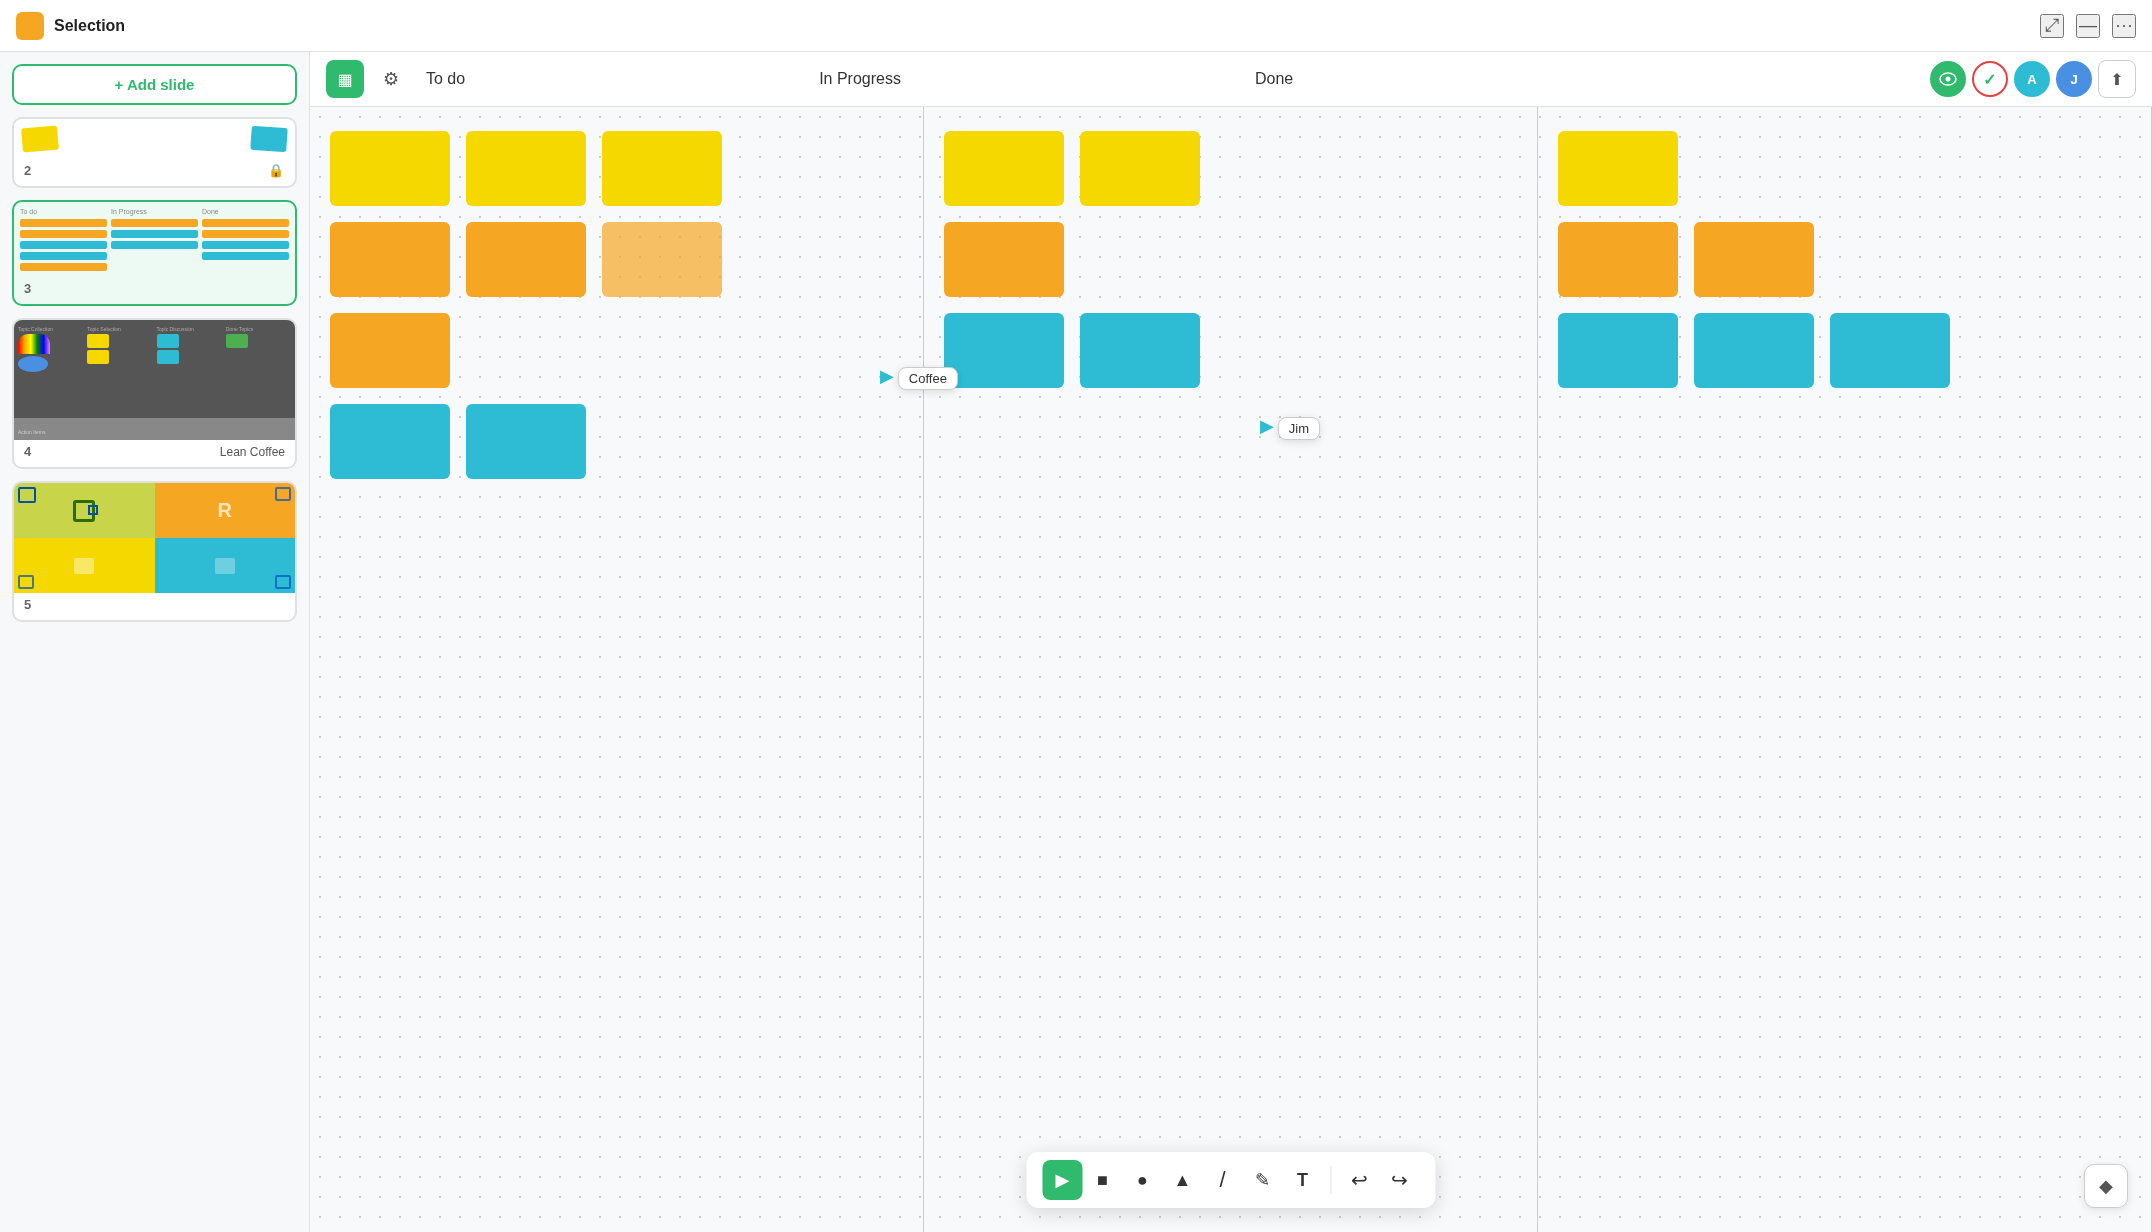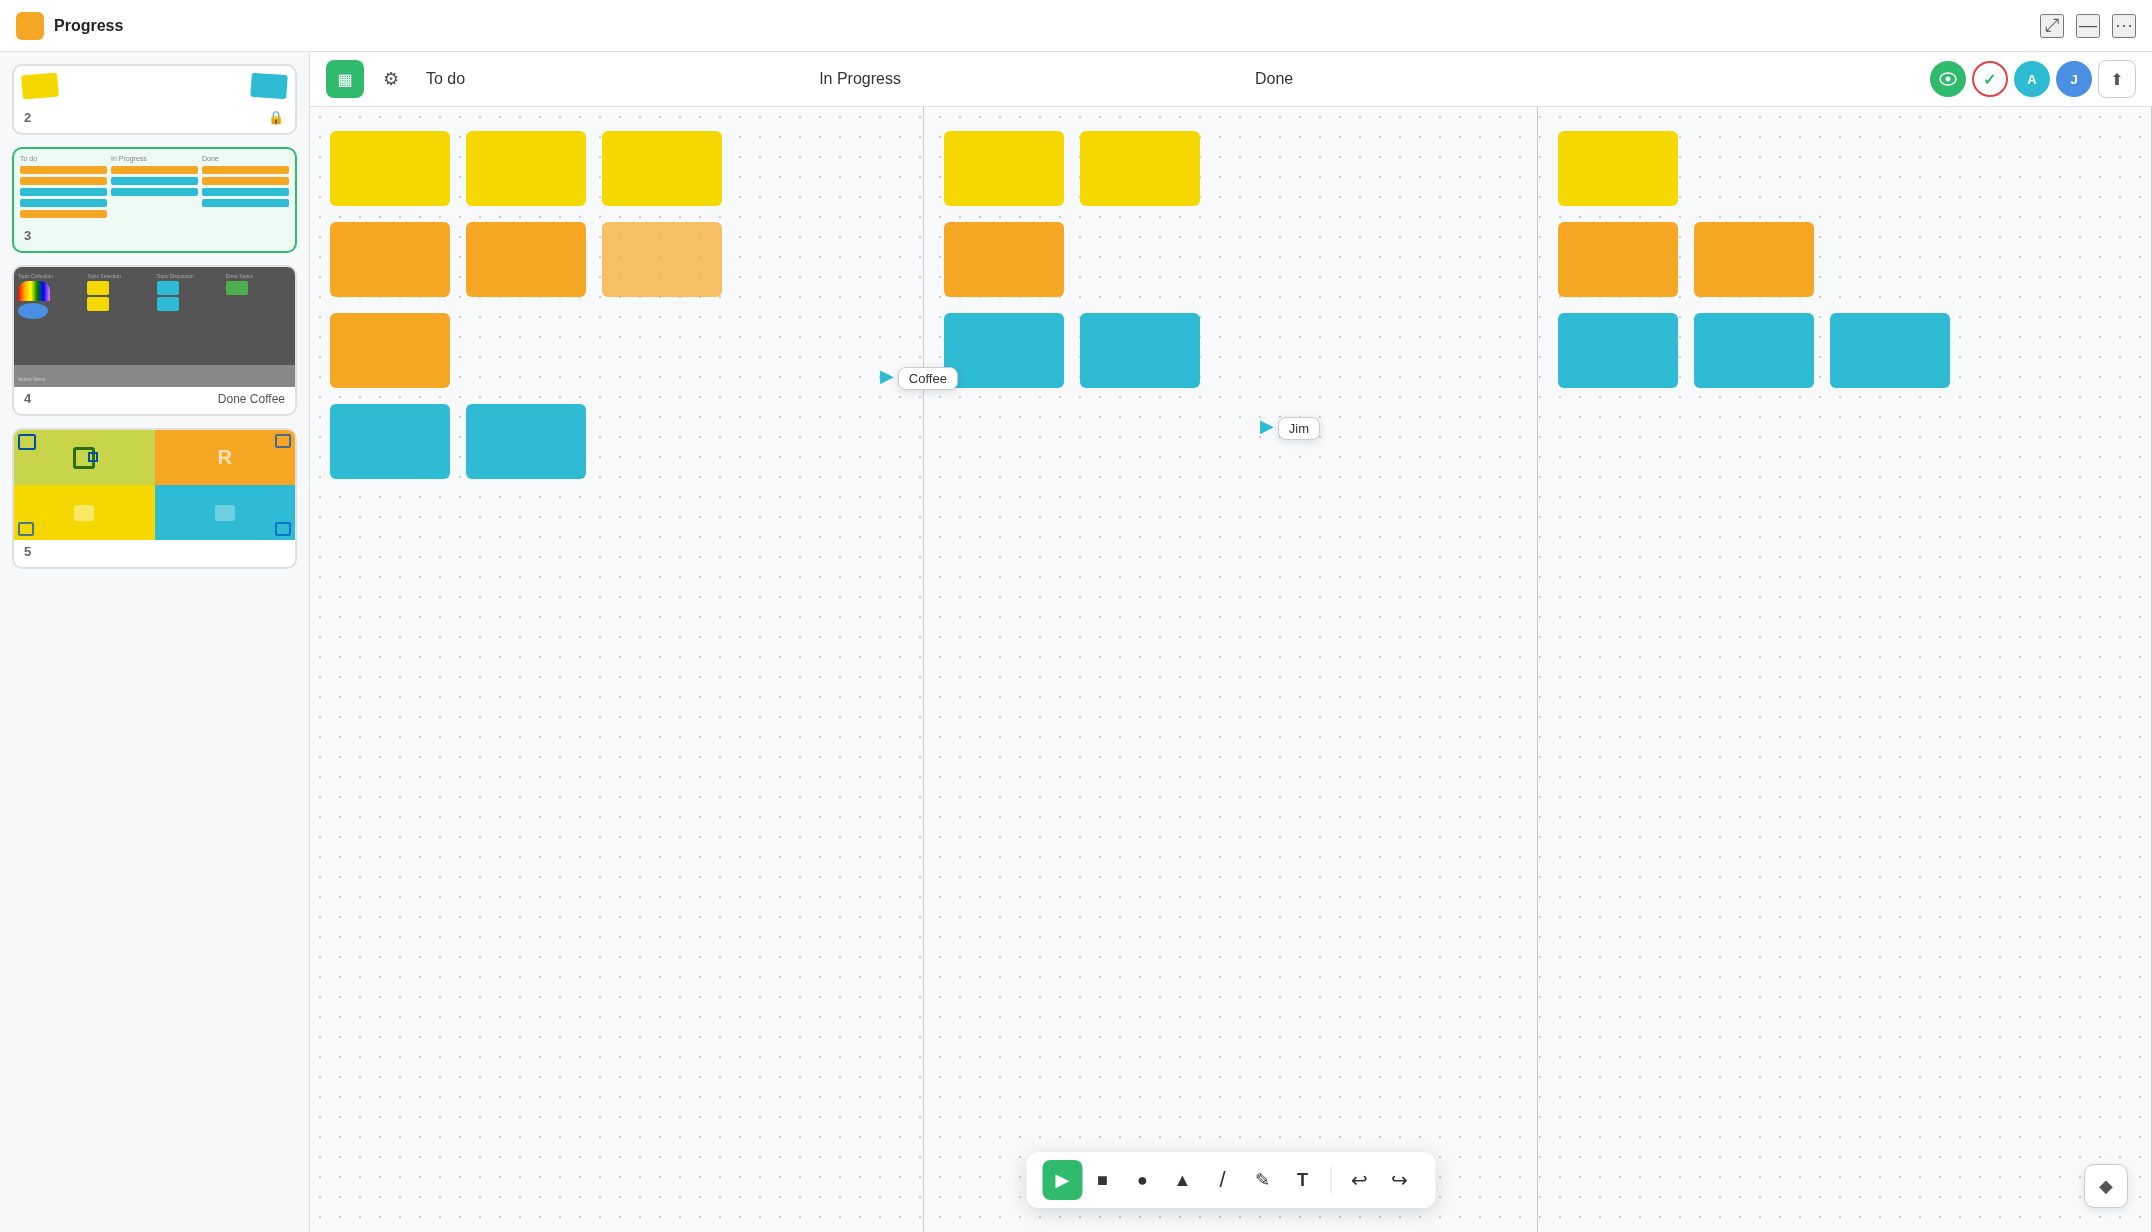--- a/index.html
+++ b/index.html
@@ -90,32 +90,35 @@
     .bottom-tool-sep { width: 1px; height: 28px; background: #e0e0e0; margin: 0 8px; }
 
     .help-btn { position: absolute; bottom: 24px; right: 24px; width: 44px; height: 44px; border-radius: 10px; border: 1.5px solid #ccc; background: #fff; display: flex; align-items: center; justify-content: center; cursor: pointer; font-size: 20px; color: #555; box-shadow: 0 2px 8px rgba(0,0,0,0.1); }
   </style>
 </head>
 <body>
 
 <div class="top-bar">
   <div class="top-bar-left">
     <div class="app-logo"></div>
-    <span class="app-title">Progress</span>
+    <span class="app-title">Selection</span>
   </div>
   <div class="top-bar-right">
     <button class="top-bar-icon">⤢</button>
     <button class="top-bar-icon">—</button>
     <button class="top-bar-icon">···</button>
   </div>
 </div>
 
 <div class="main-layout">
 
   <div class="sidebar">
+    <button class="add-slide-btn">
+      <span>+ Add slide</span>
+    </button>
 
     <div class="slide-thumb">
       <div class="thumb2">
         <div class="thumb2-top">
           <div class="thumb2-sticky-y"></div>
           <div class="thumb2-sticky-b"></div>
         </div>
       </div>
       <div class="slide-num">
         <span class="slide-num-text">2</span>
@@ -178,21 +181,21 @@
             <span style="font-size:5px;color:#aaa;">Done Topics</span>
             <div style="width:22px;height:14px;background:#4caf50;border-radius:2px;margin-top:2px;"></div>
           </div>
         </div>
         <div style="background:#888;padding:2px 4px;grid-column:1/-1;">
           <span style="font-size:5px;color:#ccc;">Action Items</span>
         </div>
       </div>
       <div class="slide-num">
         <span class="slide-num-text">4</span>
-        <span style="font-size:12px;color:#555;">Done Coffee</span>
+        <span style="font-size:12px;color:#555;">Lean Coffee</span>
       </div>
     </div>
 
     <div class="slide-thumb">
       <div class="thumb5-inner">
         <div class="thumb5-q1">
           <div style="width:22px;height:22px;border:3px solid #2a6e00;border-radius:3px;position:relative;">
             <div style="position:absolute;top:2px;right:-6px;width:10px;height:10px;border:2px solid #0050aa;"></div>
           </div>
           <div style="position:absolute;top:4px;left:4px;width:18px;height:16px;border:2px solid #0050aa;border-radius:2px;"></div>

